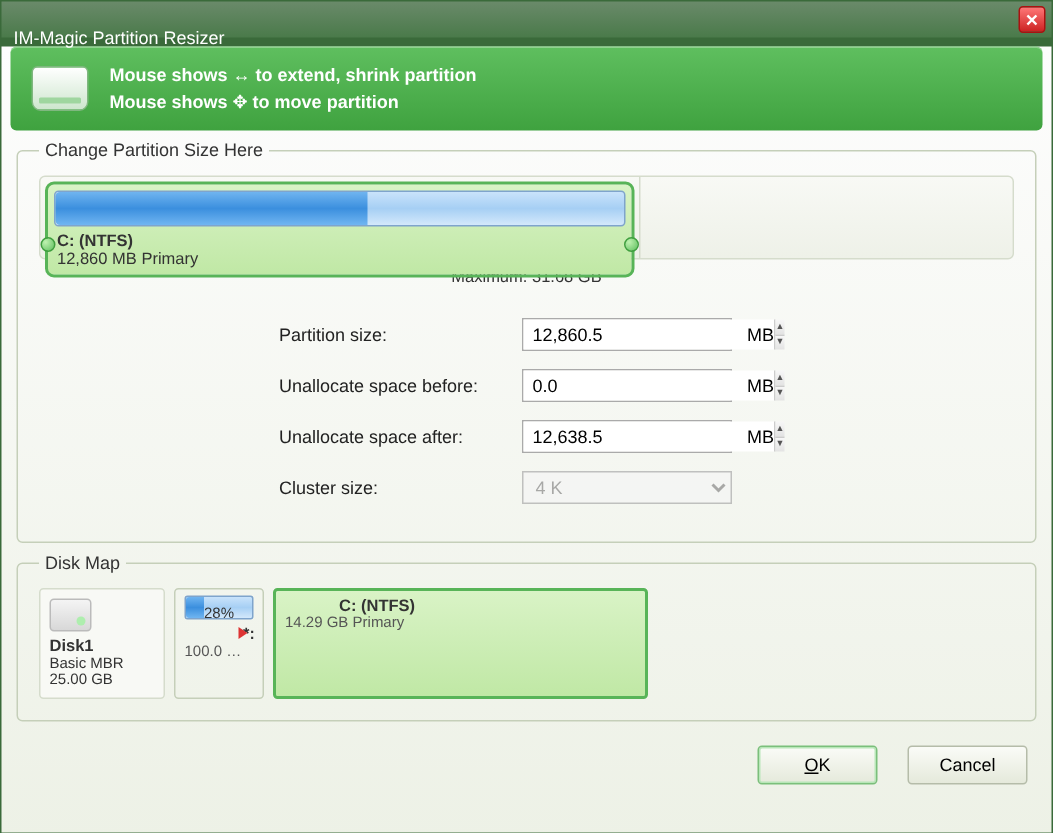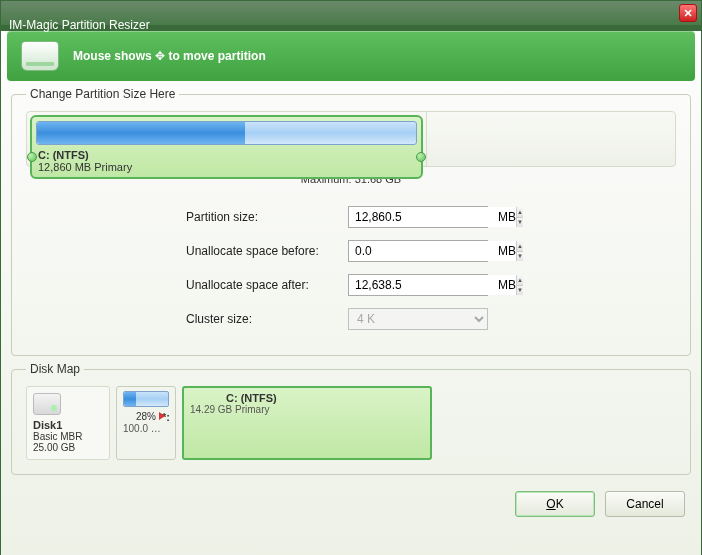--- a/index.html
+++ b/index.html
@@ -43,42 +43,45 @@
   .disk-card .disk-icon { width: 28px; height: 22px; background: linear-gradient(to bottom,#f4f4f4,#d8d8d8); border: 1px solid #bbb; border-radius: 3px; margin-bottom: 4px; position: relative; }
   .disk-card .disk-icon::after { content:""; position:absolute; right:3px; bottom:3px; width:6px; height:6px; border-radius:50%; background:#aeeeae; }
   .disk-card b { font-size: 11px; }
   .dm-parts { flex: 1; display: flex; gap: 6px; }
   .dm-part { border: 1px solid #c5cfb9; border-radius: 3px; padding: 4px 6px 2px; display: flex; flex-direction: column; font-size: 10px; color: #333; }
   .dm-part.sys { width: 60px; }
   .dm-part.main { flex: 0 0 250px; border: 2px solid #58b458; background: linear-gradient(to bottom,#d9f3c6,#c0e8a5); }
   .dm-part.unalloc { flex: 1; border: 1px solid #ccc; background: #f2f2f2; }
   .dm-bar { height: 16px; border: 1px solid #7fa4cc; background: linear-gradient(to bottom,#c9e3fb,#a6cff4 50%,#d3e8fb); position: relative; border-radius: 2px; margin-bottom: 4px; }
   .dm-bar .fill { position: absolute; left:0; top:0; bottom:0; background: linear-gradient(to bottom,#6fb4f0,#3b8fde 50%,#70b5f1); border-radius: 2px 0 0 2px; }
-  .dm-bar .pct { position: absolute; width: 100%; text-align: center; font-size: 10px; color: #333; top: 19px; }
+  .dm-bar .pct { position: absolute; width: 100%; text-align: center; font-size: 10px; color: #333; top: 6px; }
   .flag { display: inline-block; width:10px; height:10px; position:relative; }
   .flag::before { content:""; position:absolute; left:0; top:0; border-style:solid; border-width:4px 6px 4px 0; border-color: transparent #d33 transparent transparent; transform: rotate(180deg); }
   .label-row { display:flex; align-items:center; gap:3px; font-weight:bold; font-size:11px; white-space:nowrap; overflow:hidden; text-overflow:ellipsis;padding-left:36px; }
   .sub { font-size:10px; color:#555; white-space:nowrap; overflow:hidden; text-overflow:ellipsis; }
-  .footer { display:flex; justify-content:flex-end; gap:10px; padding: 10px 16px 0; }
+  .footer { display:flex; justify-content:flex-end; gap:20px; padding: 10px 16px 0; }
   .btn { min-width: 80px; height: 26px; border: 1px solid #b5bca9; background: linear-gradient(to bottom,#fafbf7,#e5e9db); border-radius: 3px; font-size: 12px; cursor:pointer; padding: 0 14px; }
   .btn.default { border: 1px solid #7bbf7b; box-shadow: 0 0 0 1px #b8e6b8 inset; }
   .btn u { text-decoration: underline; }
 </style>
 </head>
 <body>
 
 <div class="window">
   <div class="titlebar">
     <span class="title">IM-Magic Partition Resizer</span>
     <div class="close-btn">✕</div>
   </div>
   <div class="client">
     <div class="banner">
       <div class="drive-icon"></div>
       <div class="banner-text">
+        <div>
+          <span>Mouse shows </span><span class="cursor-h">↔</span><span> to extend, shrink partition</span>
+        </div>
         <div>
           <span>Mouse shows </span><span class="cursor-h">✥</span><span> to move partition</span>
         </div>
       </div>
     </div>
 
     <fieldset>
       <legend>Change Partition Size Here</legend>
       <div class="slider-track">
         <div class="slider-used">

